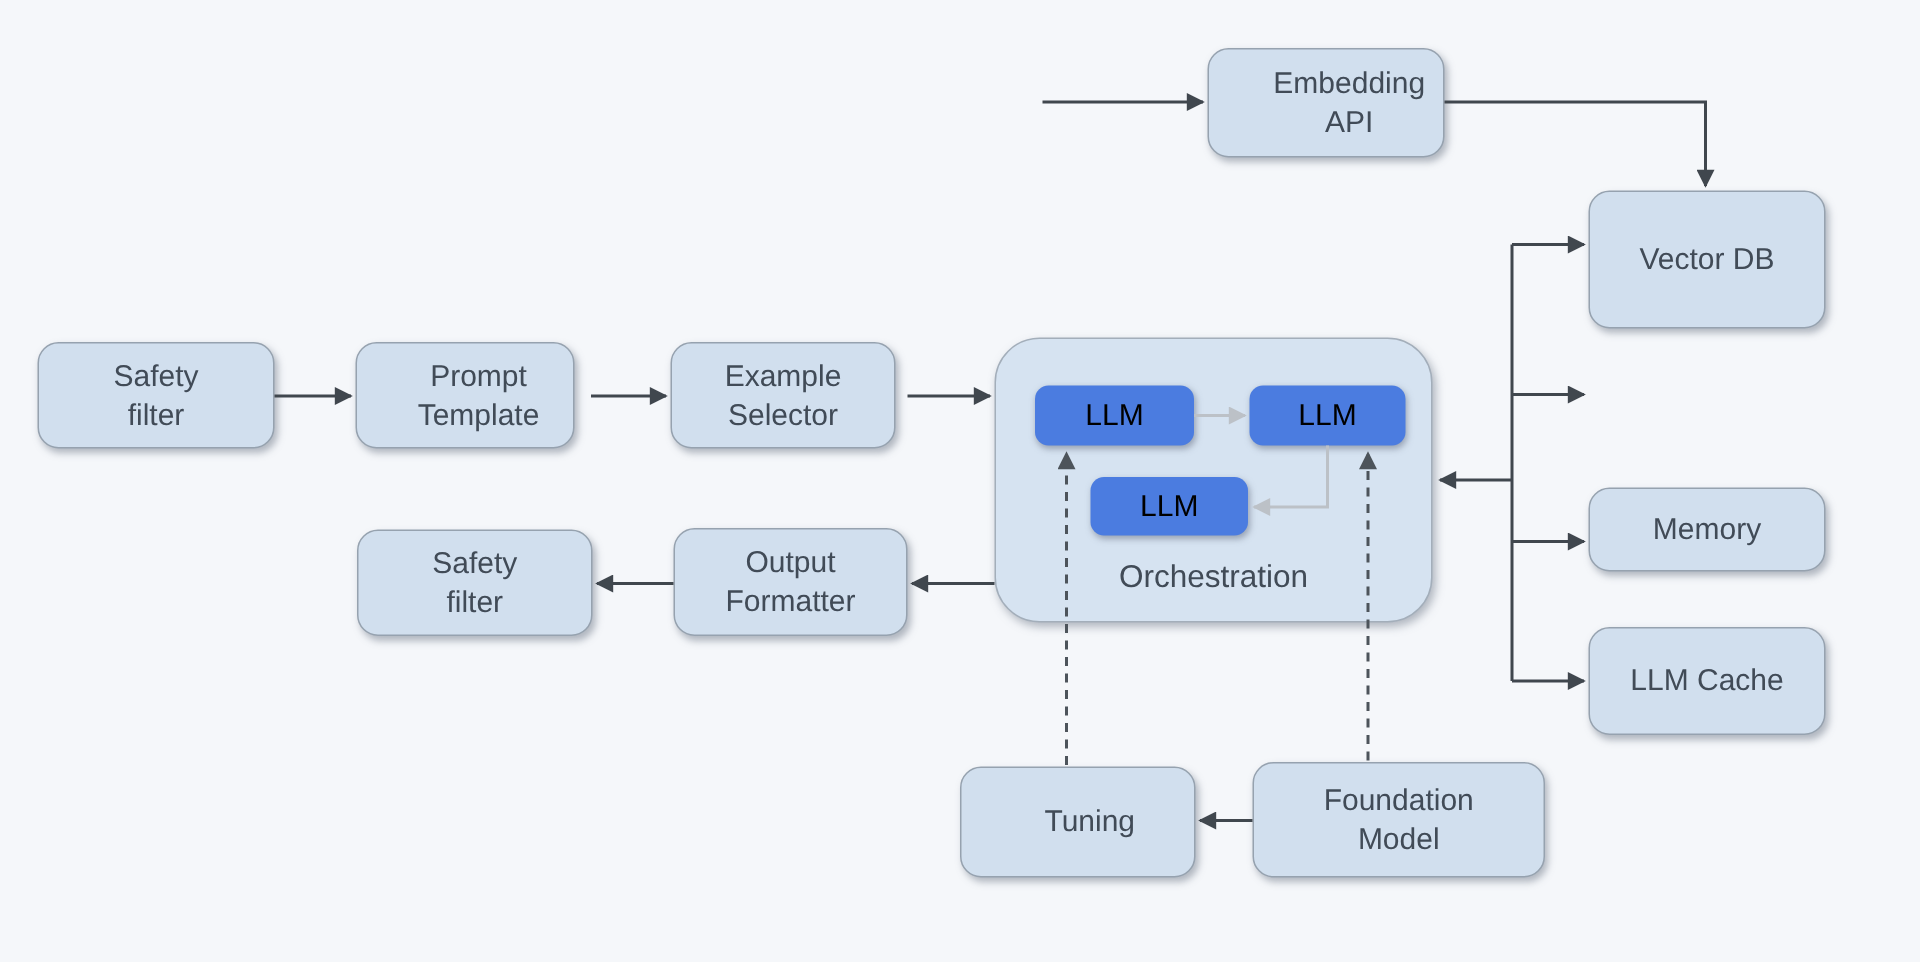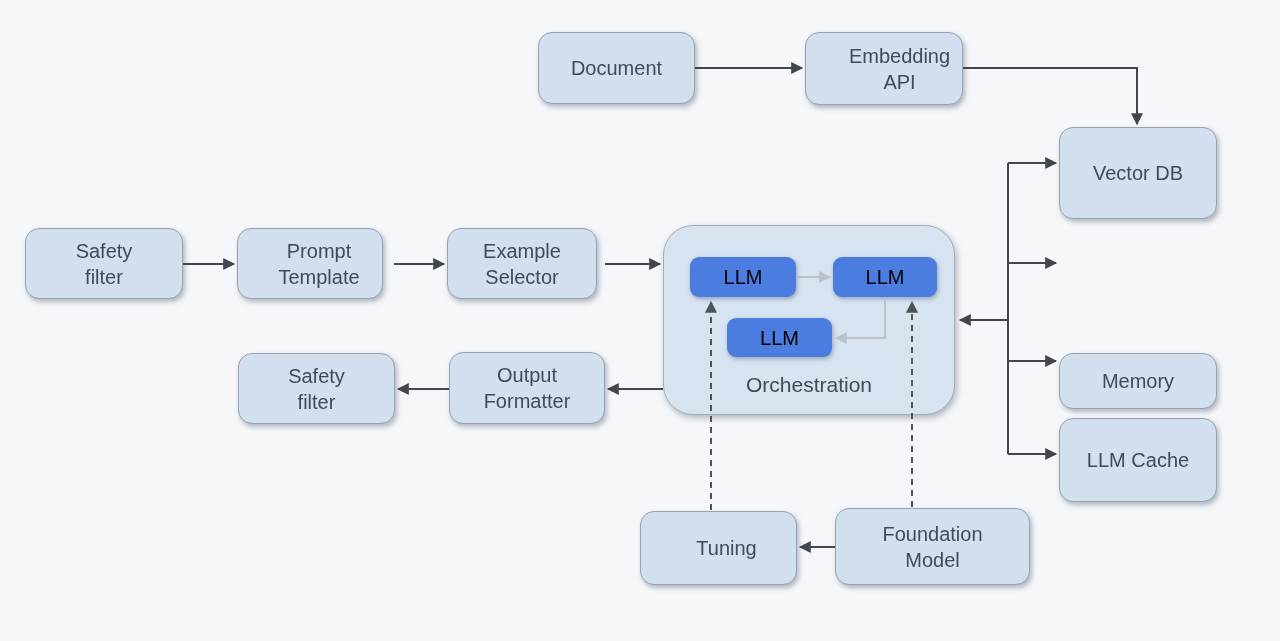--- a/index.html
+++ b/index.html
@@ -40,35 +40,32 @@
   <div class="node llm" style="left:690px;top:257px;width:106px;height:40px;">
     <span>LLM</span>
   </div>
   <div class="node llm" style="left:833px;top:257px;width:104px;height:40px;">
     <span>LLM</span>
   </div>
   <div class="node llm" style="left:727px;top:318px;width:105px;height:39px;">
     <span>LLM</span>
   </div>
 
-  <div class="node" style="left:538px;top:32px;width:157px;height:72px;">
-    <span>Document</span>
-  </div>
   <div class="node" style="left:805px;top:32px;width:158px;height:73px;padding-left:31px;">
     <span>Embedding
 API</span>
   </div>
 
   <div class="node" style="left:1059px;top:127px;width:158px;height:92px;align-items:center;">
     <span>Vector DB</span>
   </div>
-  <div class="node" style="left:1059px;top:325px;width:158px;height:56px;margin-top:28px;">
+  <div class="node" style="left:1059px;top:325px;width:158px;height:56px;">
     <span>Memory</span>
   </div>
-  <div class="node" style="left:1059px;top:418px;width:158px;height:84px;">
+  <div class="node" style="left:1059px;top:418px;width:158px;height:72px;">
     <span>LLM Cache</span>
   </div>
 
   <div class="node" style="left:25px;top:228px;width:158px;height:71px;">
     <span>Safety
 filter</span>
   </div>
   <div class="node" style="left:237px;top:228px;width:146px;height:71px;padding-left:18px;">
     <span>Prompt
 Template</span>

